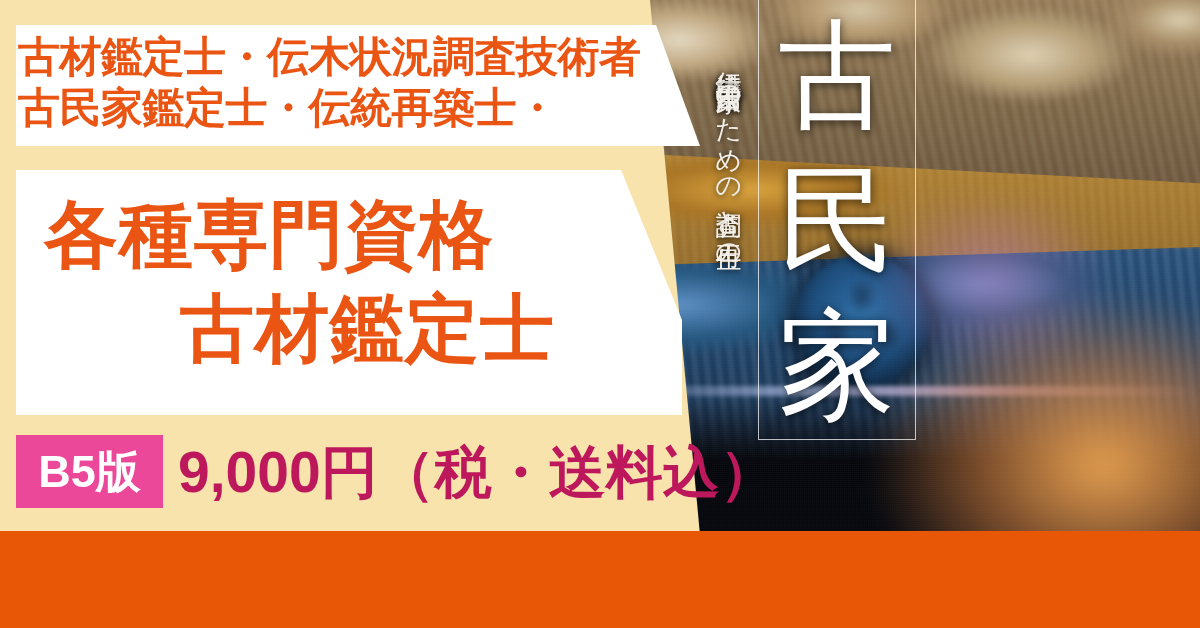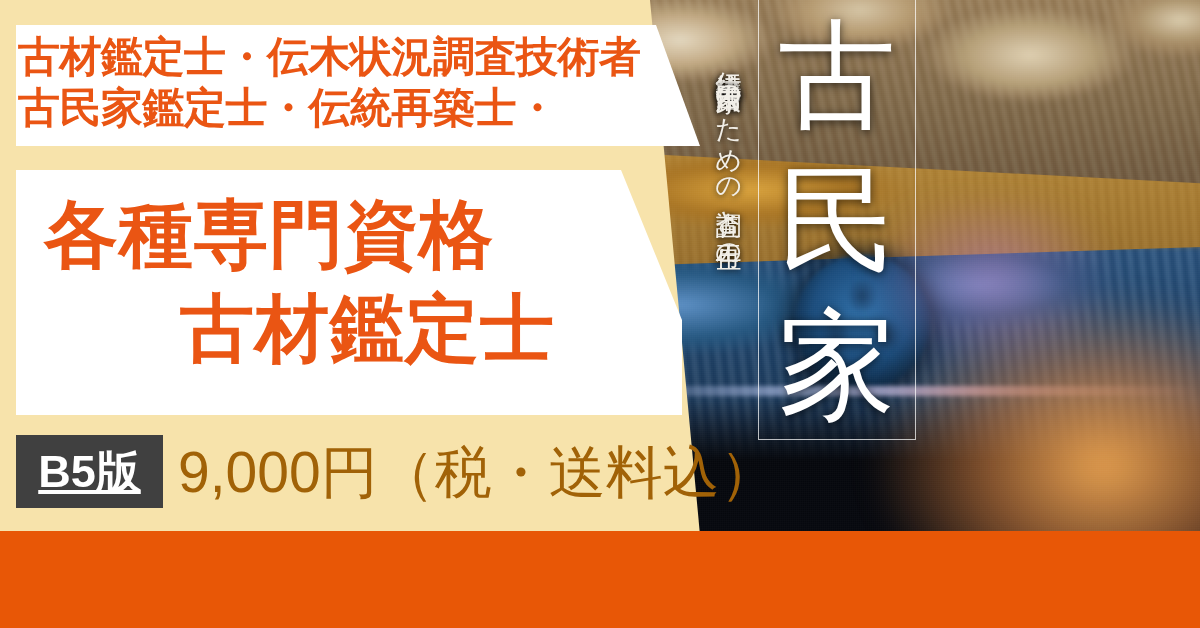--- a/index.html
+++ b/index.html
@@ -168,27 +168,27 @@
     color:#ea5513;font-weight:700;
     font-size:74px;line-height:1.33;
     letter-spacing:1px;
   }
   .headline .l1{position:absolute;left:28px;top:16px;white-space:nowrap;}
   .headline .l2{position:absolute;left:164px;top:110px;white-space:nowrap;}
 
   
   .badge-b5{
     position:absolute;left:16px;top:435px;width:147px;height:73px;
-    background:#404040;
+    background:#ec4899;
     display:flex;align-items:center;justify-content:center;
-    color:#ffffff;font-size:45px;font-weight:700;letter-spacing:0;text-decoration:underline;
+    color:#ffffff;font-size:45px;font-weight:700;letter-spacing:0;
   }
   .price{
     position:absolute;left:178px;top:437px;
-    color:#a16207;font-size:57px;font-weight:400;line-height:70px;
+    color:#be185d;font-size:57px;font-weight:700;line-height:70px;
     white-space:nowrap;
   }
 
   
   .cta{
     position:absolute;left:0;top:531px;width:1200px;height:97px;
     background:#e85706;
   }
 </style>
 </head>

